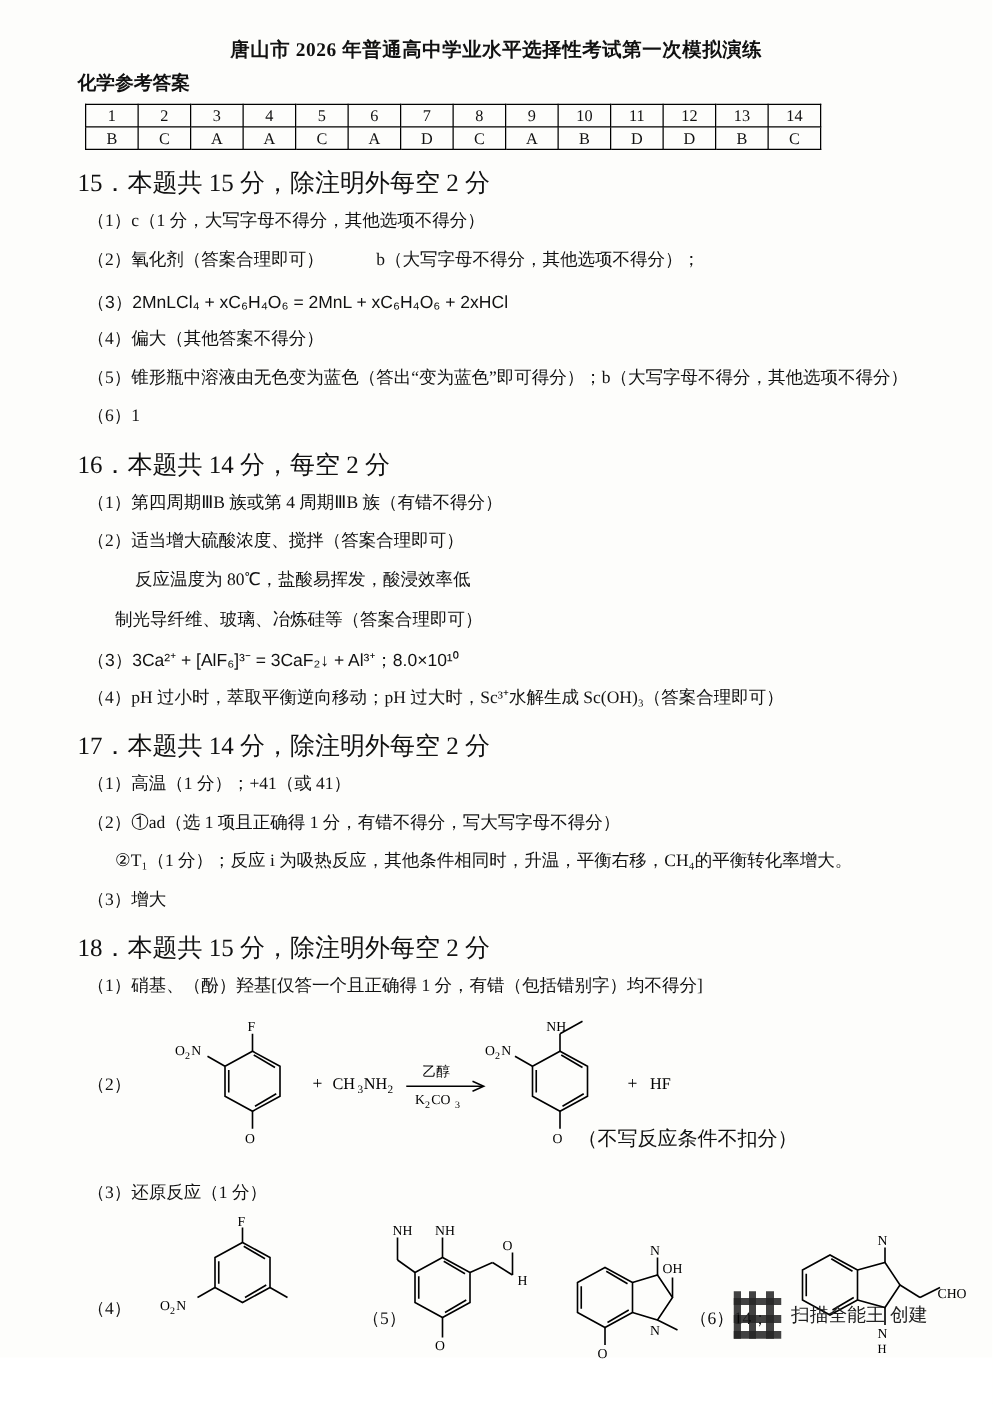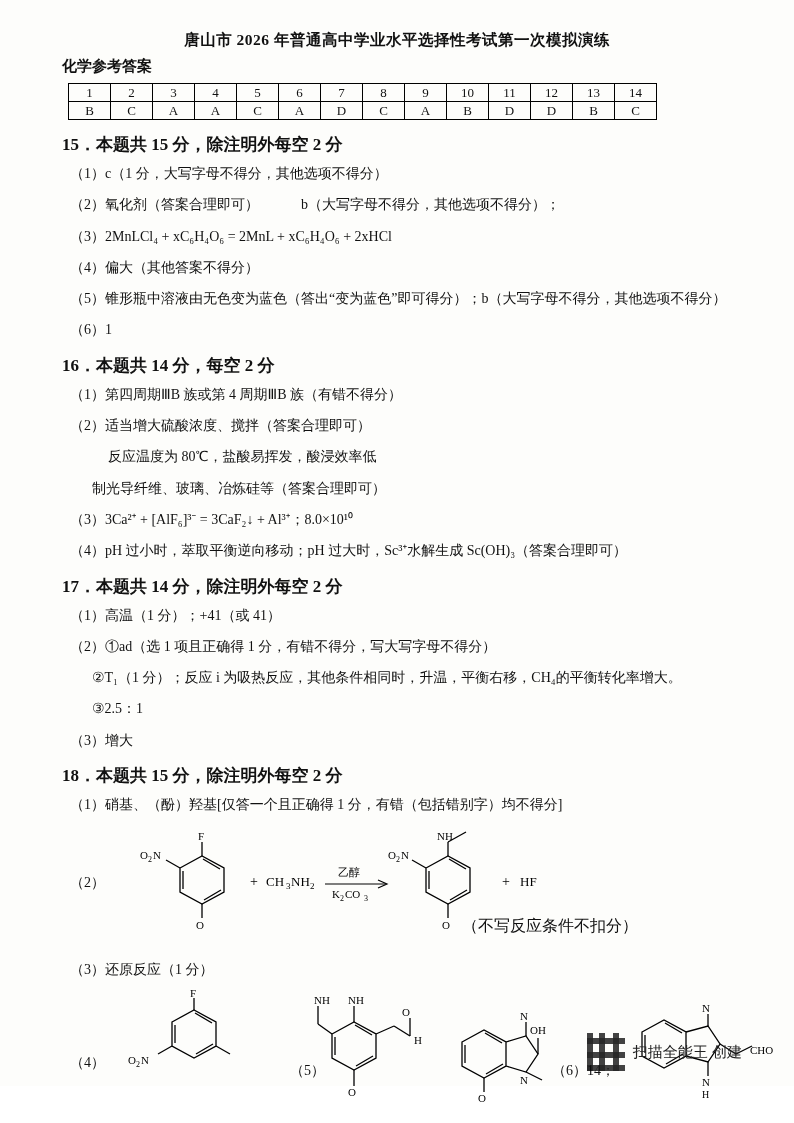--- a/index.html
+++ b/index.html
@@ -50,33 +50,33 @@
     border: 1px solid #000;
     width: 41px;
     height: 17px;
     text-align: center;
     font-size: 13px;
     font-family: "Liberation Serif", serif;
     padding: 0;
     line-height: 17px;
   }
   .sec-head {
-    font-size: 17px;
-    font-weight: bold;
+    font-size: 20px;
+    font-weight: normal;
     margin: 13px 0 8px 0;
   }
   .line {
     font-size: 14px;
     margin: 0 0 11px 0;
     line-height: 1.45;
   }
   .indent1 { padding-left: 8px; }
   .indent2 { padding-left: 46px; }
   .indent3 { padding-left: 30px; }
-  .chem { font-family: Liberation Serif, serif; }
+  .chem { font-family: Liberation Sans, sans-serif; }
   
   .struct-block {
     position: relative;
     height: 120px;
     margin-bottom: 2px;
   }
   .struct-block2 {
     position: relative;
     height: 125px;
   }
@@ -168,21 +168,20 @@
     <div class="line indent1">（2）适当增大硫酸浓度、搅拌（答案合理即可）</div>
     <div class="line indent2">反应温度为 80℃，盐酸易挥发，酸浸效率低</div>
     <div class="line indent3">制光导纤维、玻璃、冶炼硅等（答案合理即可）</div>
     <div class="line indent1 chem">（3）3Ca²⁺ + [AlF₆]³⁻ = 3CaF₂↓ + Al³⁺；8.0×10¹⁰</div>
     <div class="line indent1">（4）pH 过小时，萃取平衡逆向移动；pH 过大时，Sc³⁺水解生成 Sc(OH)₃（答案合理即可）</div>
 
     <div class="sec-head">17．本题共 14 分，除注明外每空 2 分</div>
     <div class="line indent1">（1）高温（1 分）；+41（或 41）</div>
     <div class="line indent1">（2）①ad（选 1 项且正确得 1 分，有错不得分，写大写字母不得分）</div>
     <div class="line indent3">②T₁（1 分）；反应 i 为吸热反应，其他条件相同时，升温，平衡右移，CH₄的平衡转化率增大。</div>
-    <div class="line indent3">③2.5：1</div>
     <div class="line indent1">（3）增大</div>
 
     <div class="sec-head">18．本题共 15 分，除注明外每空 2 分</div>
     <div class="line indent1">（1）硝基、（酚）羟基[仅答一个且正确得 1 分，有错（包括错别字）均不得分]</div>
 
     <div class="struct-block">
       <span class="lbl" style="left:8px; top:48px;">（2）</span>
       <svg width="600" height="118" style="position:absolute; left:48px; top:0;">
 
         <g fill="none" stroke="#000" stroke-width="1.3">

